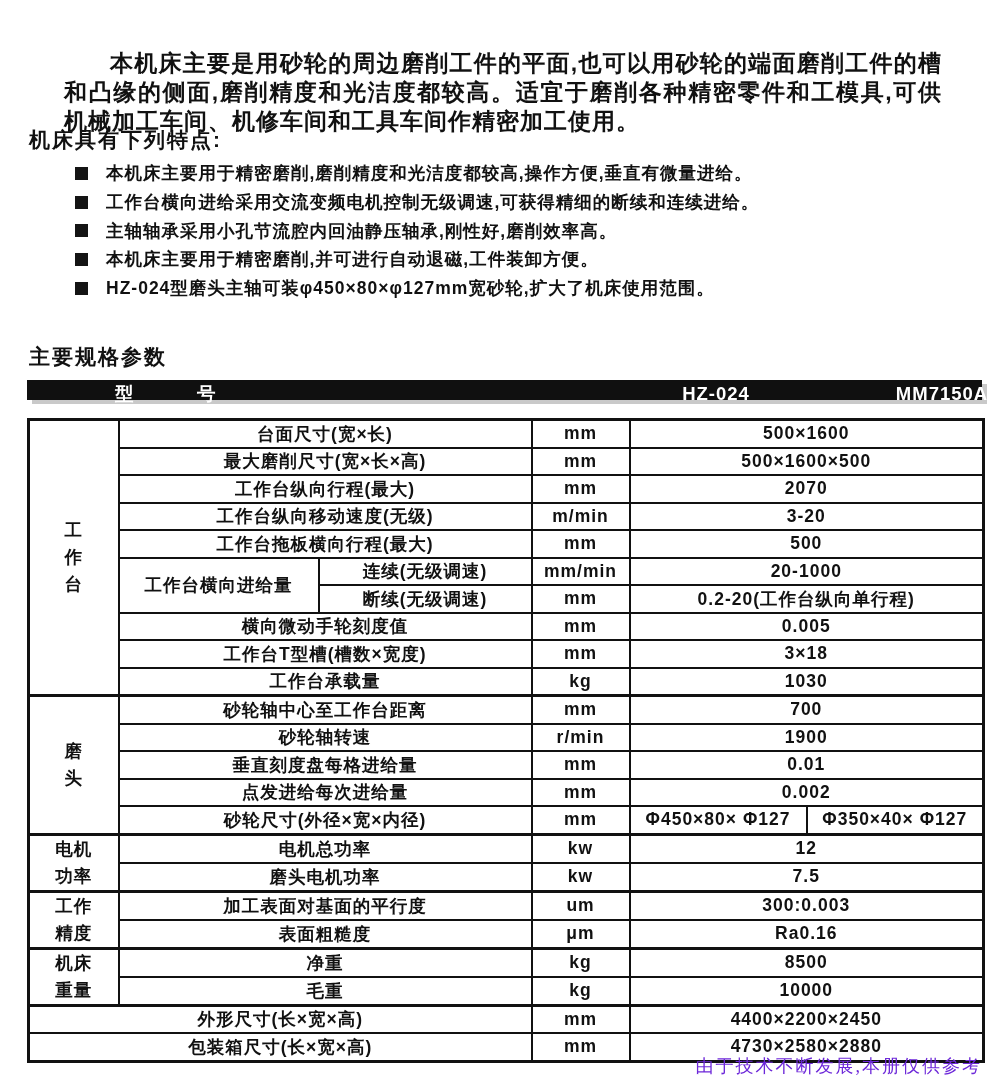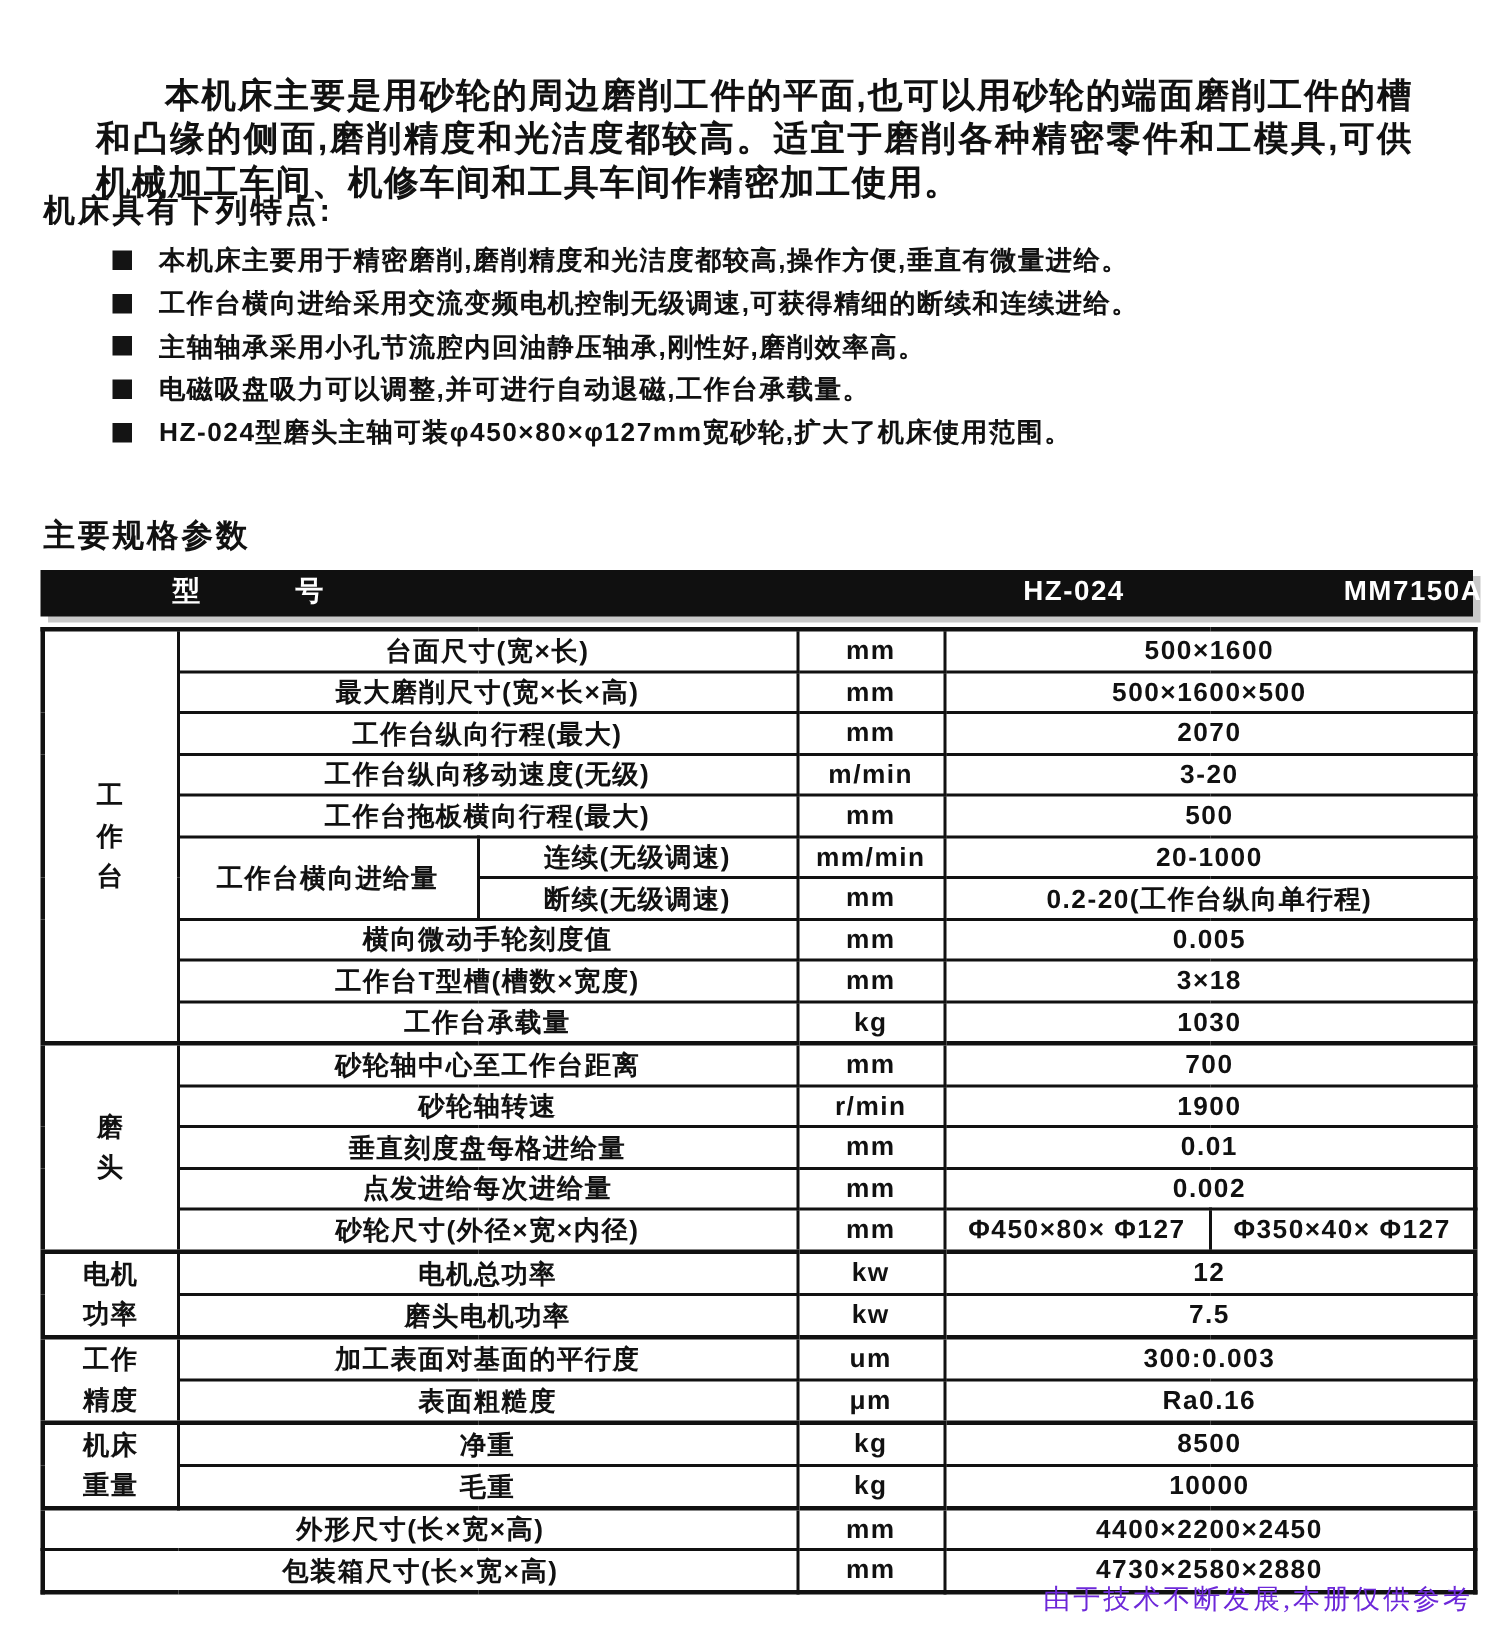--- a/index.html
+++ b/index.html
@@ -23,21 +23,21 @@
   .features-list{
     position:absolute;top:159px;left:75px;margin:0;padding:0;list-style:none;
   }
   .features-list li{
     display:flex;align-items:center;height:28.7px;
     font-size:17.5px;font-weight:bold;letter-spacing:1px;white-space:nowrap;
   }
   .sq{width:13px;height:13px;background:#141414;margin-right:18px;flex:none;}
   
   .model-bar{
-    position:absolute;top:380px;left:27px;width:955px;height:31px;
+    position:absolute;top:380px;left:27px;width:955px;height:20px;
     background:#101010;color:#ffffff;box-shadow:5px 4px 0 #c9c9c9;
   }
   .model-bar span{
     position:absolute;top:0;line-height:28px;font-size:18.5px;font-weight:bold;
     white-space:nowrap;letter-spacing:1px;
   }
   .model-bar .lbl{left:88px;letter-spacing:2px;}
   .model-bar .m0{left:689px;transform:translateX(-50%);}
   .model-bar .m1{left:915px;transform:translateX(-50%);}
   
@@ -83,21 +83,21 @@
     <li>
       <span class="sq"></span>
       <span>工作台横向进给采用交流变频电机控制无级调速,可获得精细的断续和连续进给。</span>
     </li>
     <li>
       <span class="sq"></span>
       <span>主轴轴承采用小孔节流腔内回油静压轴承,刚性好,磨削效率高。</span>
     </li>
     <li>
       <span class="sq"></span>
-      <span>电磁吸盘吸力可以调整,并可进行自动退磁,工作台承载量。</span>
+      <span>本机床主要用于精密磨削,并可进行自动退磁,工件装卸方便。</span>
     </li>
     <li>
       <span class="sq"></span>
       <span>HZ-024型磨头主轴可装φ450×80×φ127mm宽砂轮,扩大了机床使用范围。</span>
     </li>
   </ul>
 
 <div class="heading specs">主要规格参数</div>
 
 <div class="model-bar">

